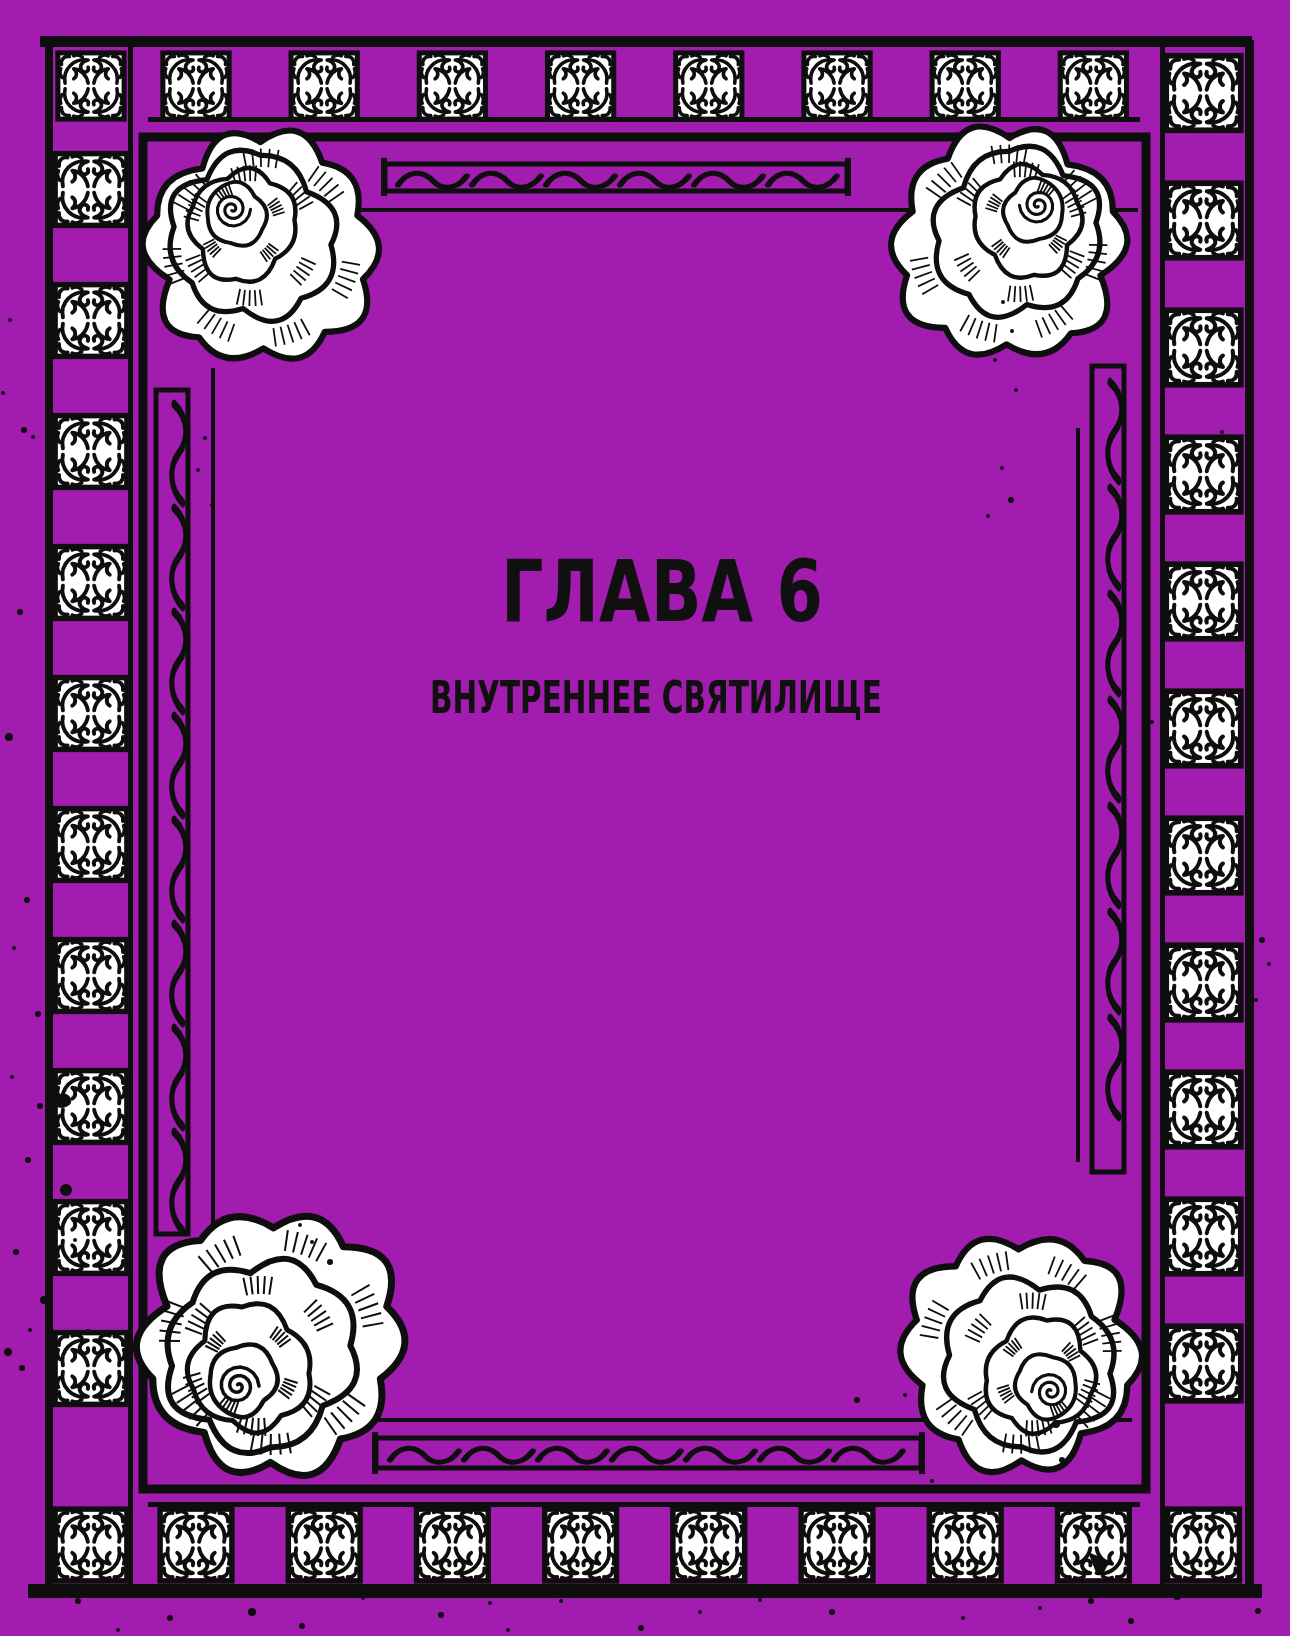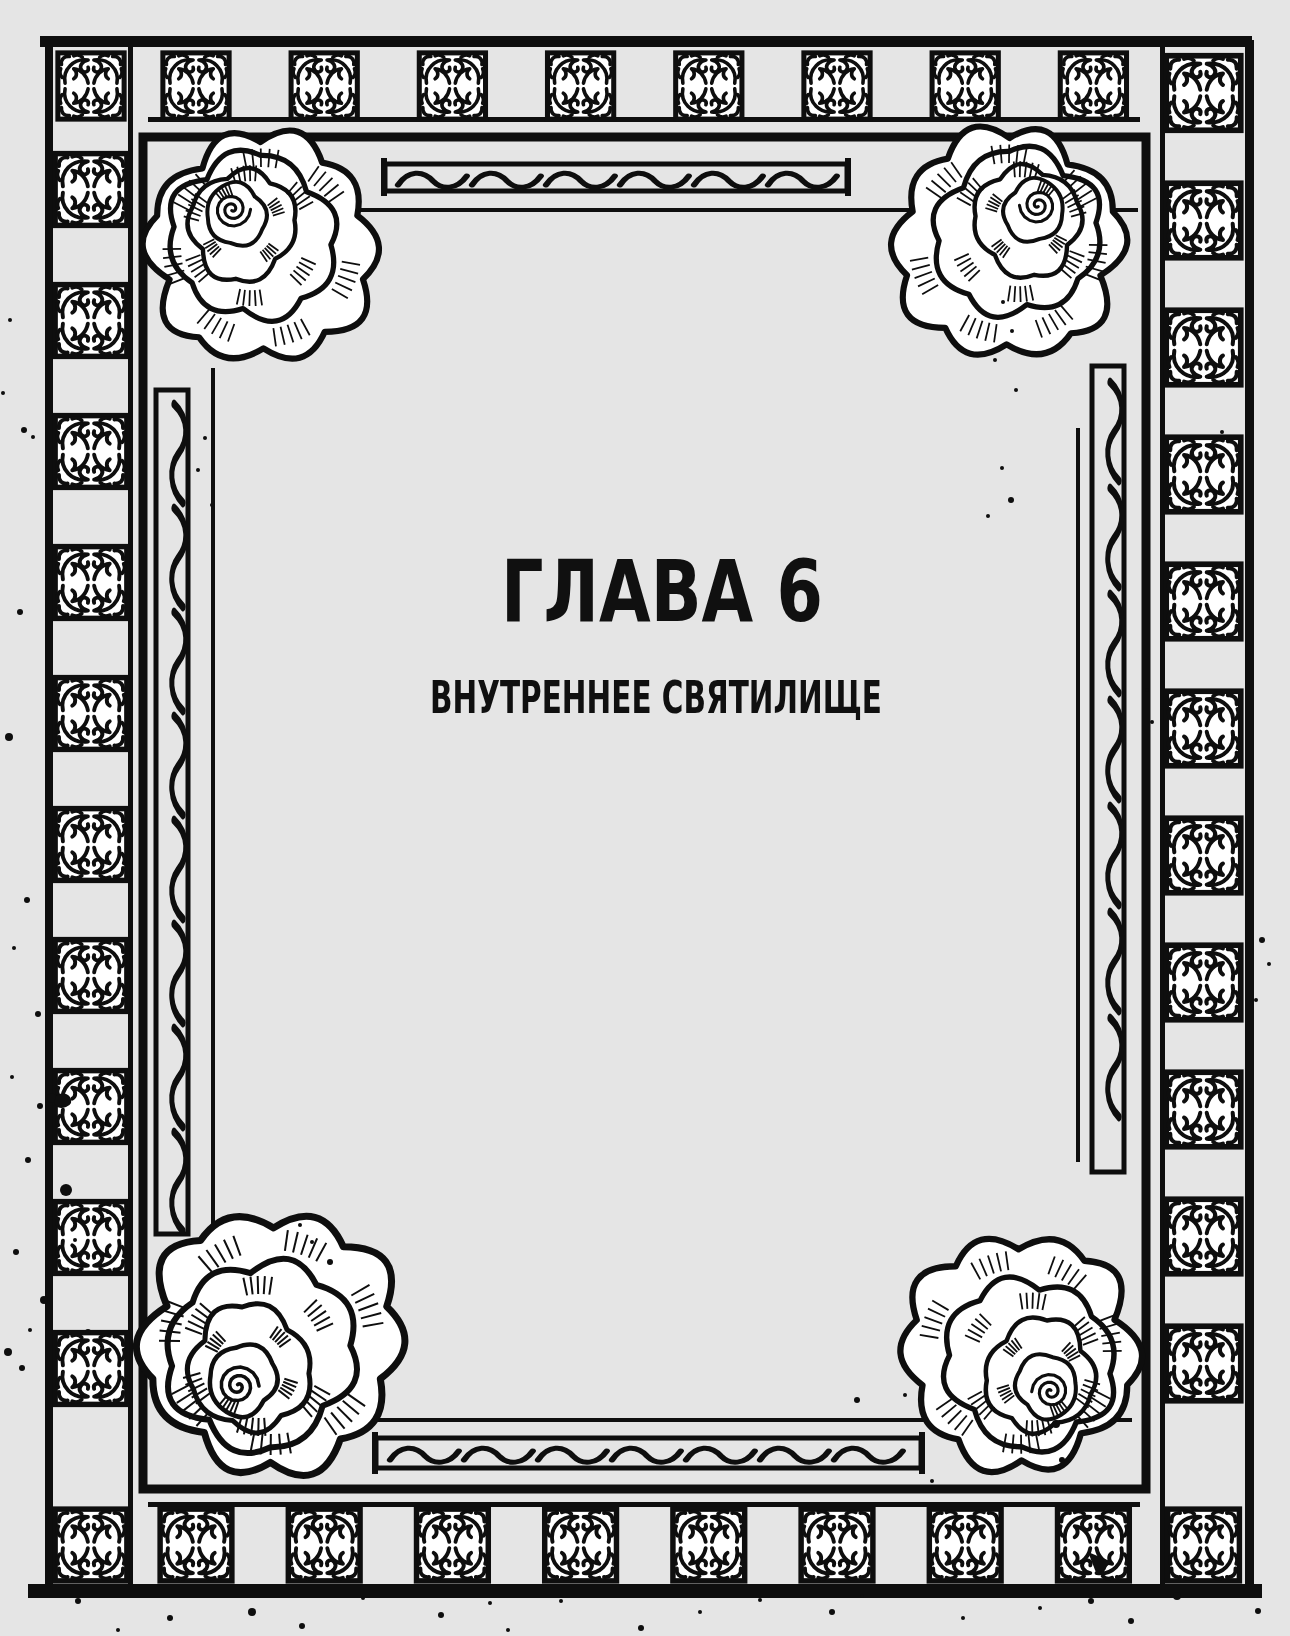--- a/index.html
+++ b/index.html
@@ -1,16 +1,16 @@
 <!DOCTYPE html>
 <html><head>
 <meta charset="utf-8">
 <style>
   html,body{margin:0;padding:0;background:#ffffff;}
-  .page{position:relative;width:1290px;height:1636px;background:#e5e5e5;overflow:hidden;
+  .page{position:relative;width:1290px;height:1636px;background:#a21caf;overflow:hidden;
         font-family:"DejaVu Sans",sans-serif;}
   svg{display:block}
   .title-text{font-family:"DejaVu Sans",sans-serif;font-weight:700;fill:#101010;
               font-size:86px;text-anchor:middle;}
   .subtitle-text{font-family:"DejaVu Sans",sans-serif;font-weight:700;fill:#101010;
               font-size:45px;text-anchor:middle;}
 </style>
 </head>
 <body>
 

